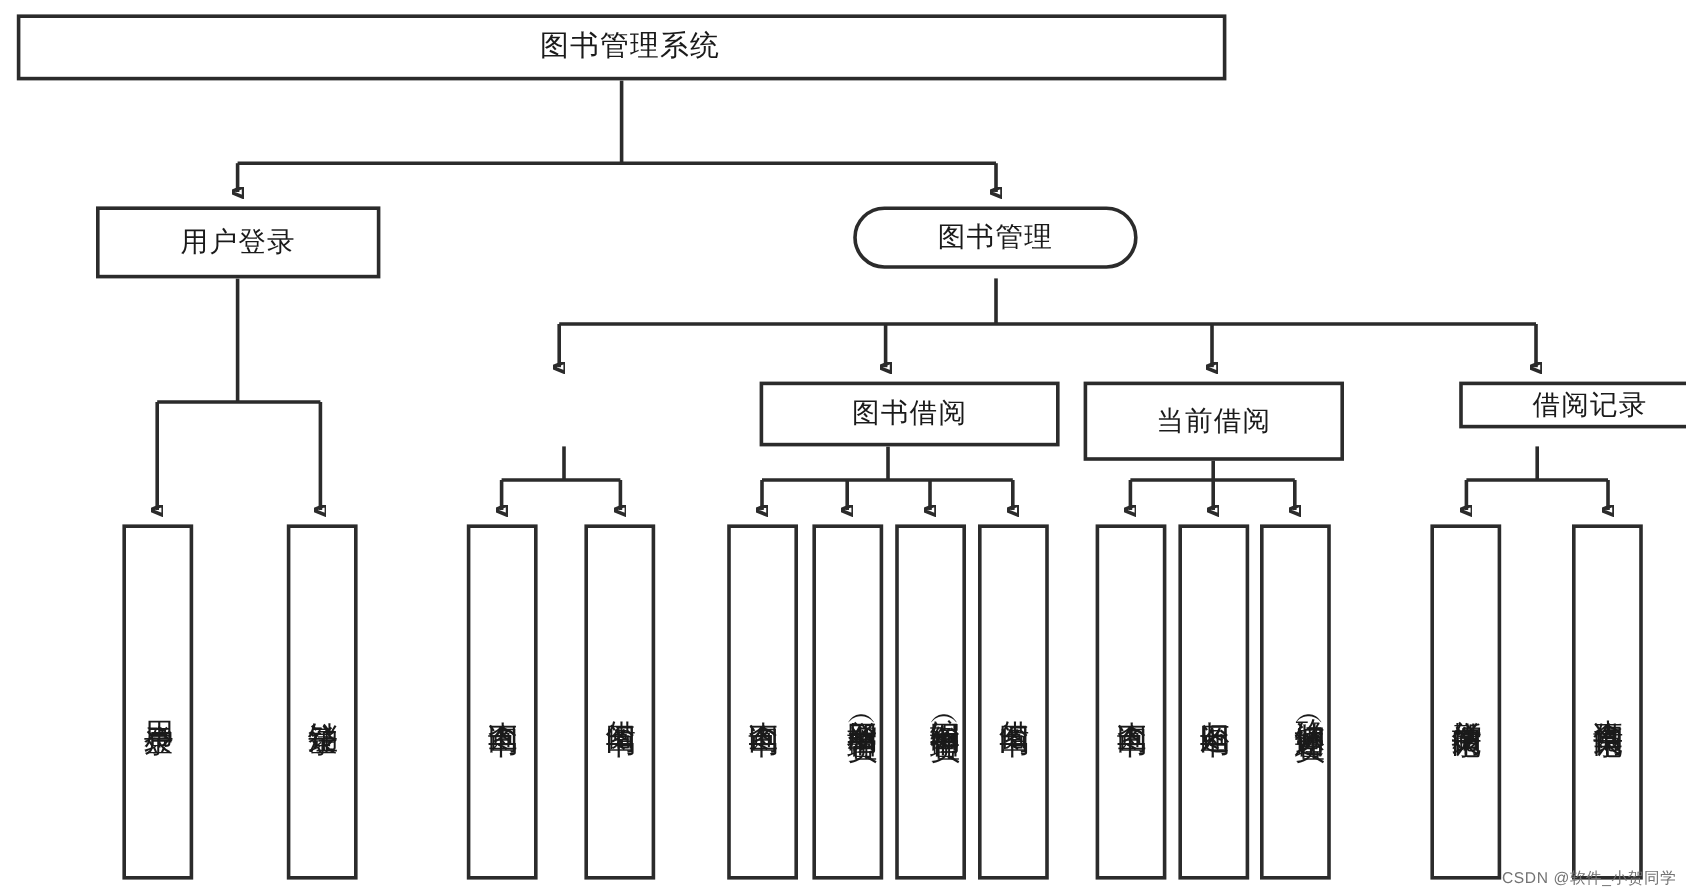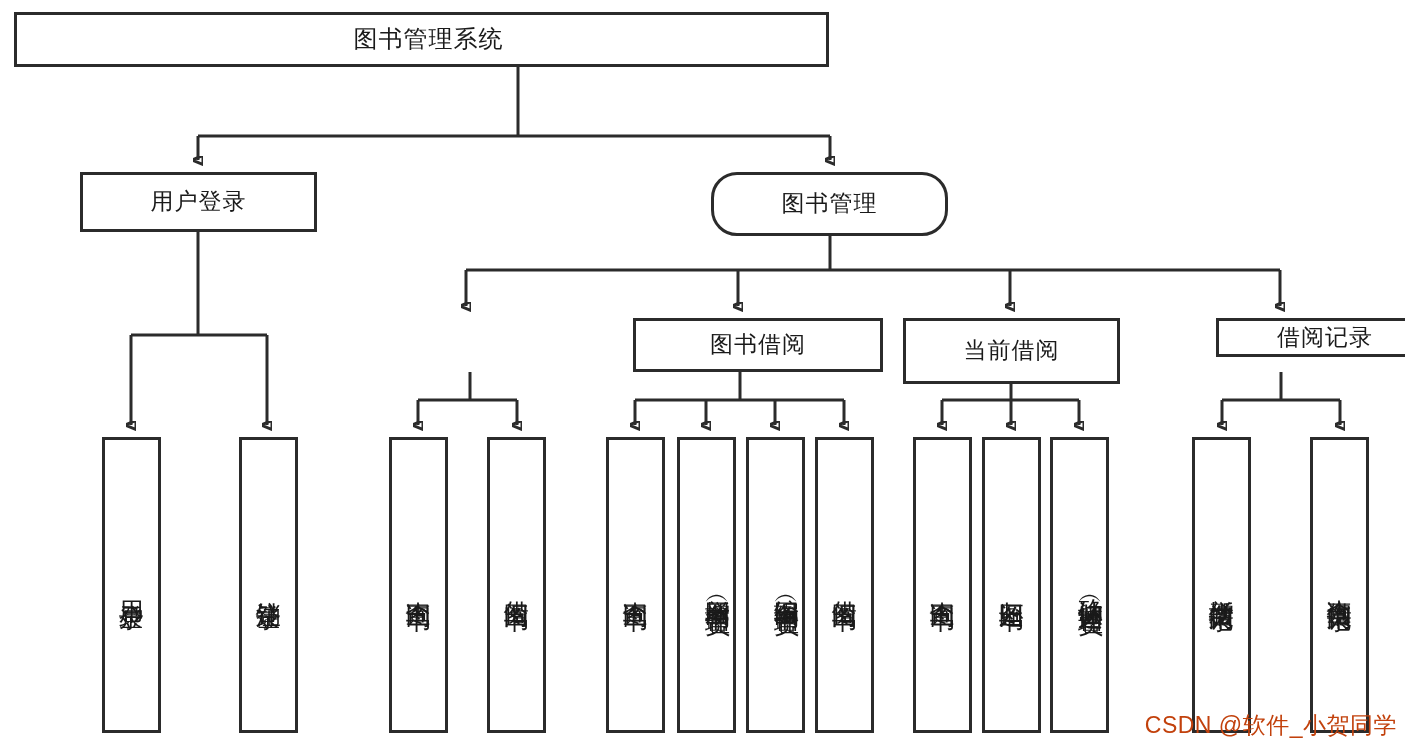--- a/index.html
+++ b/index.html
@@ -63,22 +63,22 @@
   }
   svg.links path, svg.links line {
     stroke: #2b2b2b;
     stroke-width: 3;
     fill: none;
   }
   .watermark {
     position: absolute;
     right: 8px;
     bottom: 6px;
-    font-size: 23px;
-    color: #c2410c;
+    font-size: 13px;
+    color: #737373;
     letter-spacing: 0.5px;
     white-space: nowrap;
   }
 </style>
 </head>
 <body>
 
 <div id="canvas">
 
   <svg class="links" viewBox="0 0 1405 747" xmlns="http://www.w3.org/2000/svg">
@@ -122,28 +122,28 @@
     <line x1="942" y1="400" x2="942" y2="425" marker-end="url(#arrow)"></line>
     <line x1="1011" y1="400" x2="1011" y2="425" marker-end="url(#arrow)"></line>
     <line x1="1079" y1="400" x2="1079" y2="425" marker-end="url(#arrow)"></line>
 
     <line x1="1281" y1="372" x2="1281" y2="400"></line>
     <line x1="1222" y1="400" x2="1340" y2="400"></line>
     <line x1="1222" y1="400" x2="1222" y2="425" marker-end="url(#arrow)"></line>
     <line x1="1340" y1="400" x2="1340" y2="425" marker-end="url(#arrow)"></line>
   </svg>
 
-  <div class="node horiz root" style="left:14px; top:12px; width:815px; height:55px;padding-left:14px;">
+  <div class="node horiz root" style="left:14px; top:12px; width:1008px; height:55px;padding-left:14px;">
     <span>图书管理系统</span>
   </div>
 
   <div class="node horiz" style="left:80px; top:172px; width:237px; height:60px;">
     <span>用户登录</span>
   </div>
-  <div class="node horiz" style="left:711px; top:172px; width:237px; height:64px;border-radius:26px;">
+  <div class="node horiz" style="left:711px; top:172px; width:237px; height:52px;border-radius:26px;">
     <span>图书管理</span>
   </div>
 
   <div class="node horiz" style="left:633px; top:318px; width:250px; height:54px;">
     <span>图书借阅</span>
   </div>
   <div class="node horiz" style="left:903px; top:318px; width:217px; height:66px;">
     <span>当前借阅</span>
   </div>
   <div class="node horiz" style="left:1172px; top:318px; width:218px; height:39px;margin-left:44px;">

